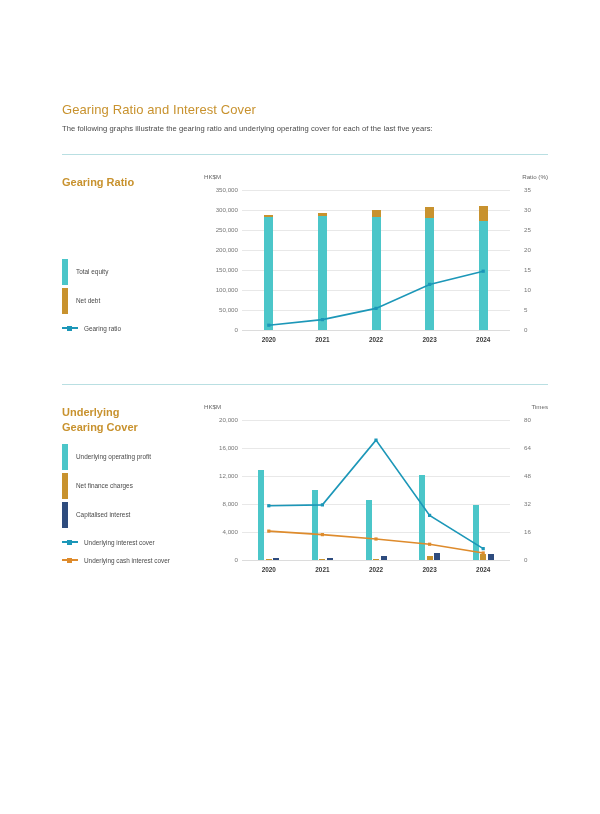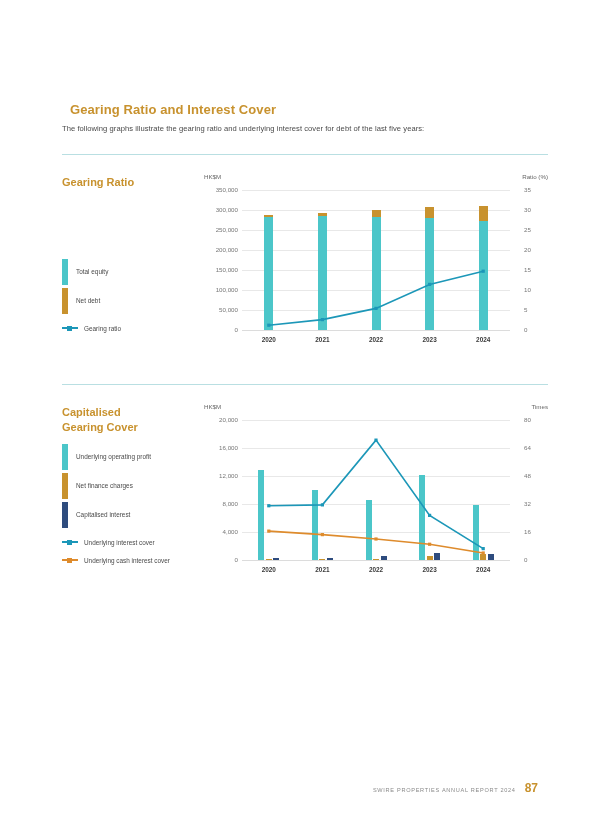--- a/index.html
+++ b/index.html
@@ -18,24 +18,24 @@
   .page {
     position: absolute;
     left: 0; top: 0;
     width: 600px;
     height: 814px;
   }
 
   
   .section-title {
     position: absolute;
-    left: 70px;
+    left: 62px;
     top: 102px;
     font-size: 13px;
-    font-weight: bold;
+    font-weight: normal;
     color: #C8922E;
     letter-spacing: 0.1px;
   }
   .intro-text {
     position: absolute;
     left: 62px;
     top: 124px;
     font-size: 7.6px;
     color: #4a4a4a;
     letter-spacing: 0.05px;
@@ -194,21 +194,21 @@
     font-weight: bold;
     color: #C8922E;
   }
 </style>
 </head>
 <body>
 
 <div class="page">
 
   <div class="section-title">Gearing Ratio and Interest Cover</div>
-  <div class="intro-text">The following graphs illustrate the gearing ratio and underlying interest cover for debt of the last five years:</div>
+  <div class="intro-text">The following graphs illustrate the gearing ratio and underlying operating cover for each of the last five years:</div>
 
   <div class="rule rule-1"></div>
   <div class="rule rule-2"></div>
 
   <div class="chart-block block-1">
     <div class="chart-heading">Gearing Ratio</div>
 
     <div class="legend legend-1">
       <div class="legend-row">
         <span class="legend-swatch" style="background:#4BC6C9"></span>
@@ -286,21 +286,21 @@
           <div class="xlabel" style="left: 80.4px;">2021</div>
           <div class="xlabel" style="left: 134px;">2022</div>
           <div class="xlabel" style="left: 187.6px;">2023</div>
           <div class="xlabel" style="left: 241.2px;">2024</div>
         </div>
     </div>
   </div>
 
   <div class="chart-block block-2">
     <div class="chart-heading">
-      <div>Capitalised</div>
+      <div>Underlying</div>
       <div>Gearing Cover</div>
     </div>
 
     <div class="legend legend-2">
       <div class="legend-row">
         <span class="legend-swatch" style="background:#4BC6C9"></span>
         <span class="legend-label">Underlying operating profit</span>
       </div>
       <div class="legend-row">
         <span class="legend-swatch" style="background:#C8922E"></span>
@@ -375,18 +375,14 @@
       <div class="xlabels" id="xlab2">
           <div class="xlabel" style="left: 26.8px;">2020</div>
           <div class="xlabel" style="left: 80.4px;">2021</div>
           <div class="xlabel" style="left: 134px;">2022</div>
           <div class="xlabel" style="left: 187.6px;">2023</div>
           <div class="xlabel" style="left: 241.2px;">2024</div>
         </div>
     </div>
   </div>
 
-  <div class="footer">
-    <span class="footer-text">SWIRE PROPERTIES ANNUAL REPORT 2024</span>
-    <span class="footer-page">87</span>
-  </div>
 
 </div>
 
 </body></html>

